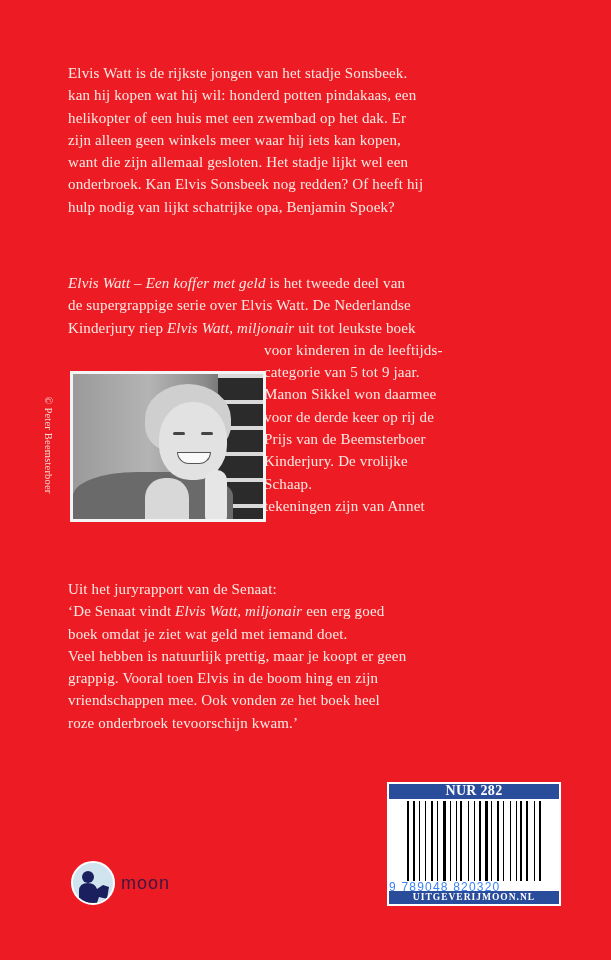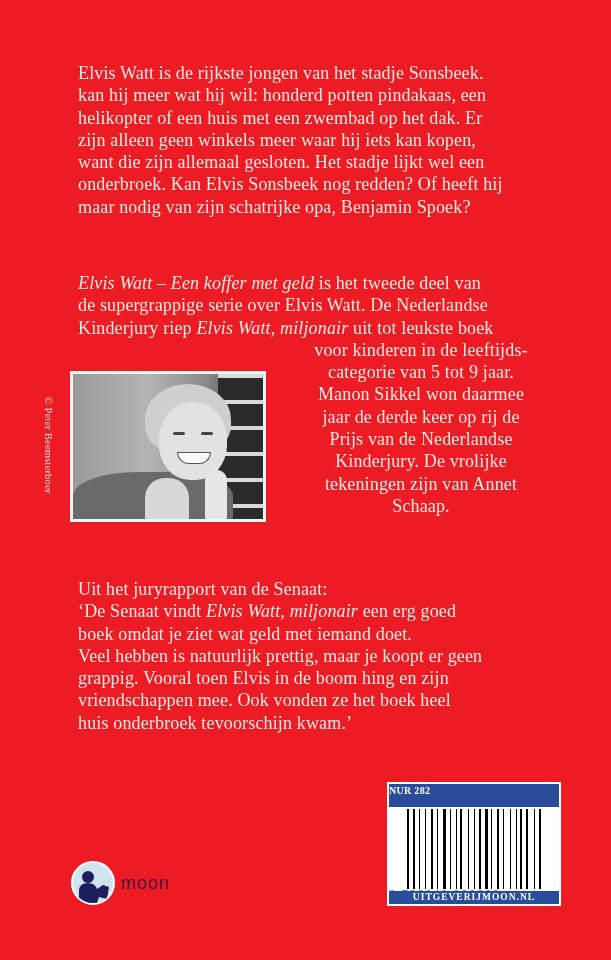--- a/index.html
+++ b/index.html
@@ -6,28 +6,28 @@
     body {
       width: 611px; height: 960px;
       background: #ed1c24;
       position: relative;
       overflow: hidden;
       font-family: "Liberation Serif", "DejaVu Serif", serif;
       color: #fbe9e4;
     }
     .text-block {
       position: absolute;
-      left: 78px;
+      left: 68px;
       width: 490px;
-      font-size: 18px;
+      font-size: 15px;
       line-height: 22.3px;
       letter-spacing: 0.15px;
     }
     .line { display: block; white-space: nowrap; }
-    .line.indent { padding-left: 196px; text-align: center; }
+    .line.indent { padding-left: 196px; }
     .it { font-style: italic; text-align: center; }
     #para1 { top: 62px; }
     #para2 { top: 272px; }
     #para3 { top: 578px; }
 
     .photo-frame {
       position: absolute;
       left: 70px; top: 371px;
       width: 196px; height: 151px;
       background: #f4f4f4;
@@ -86,22 +86,22 @@
 
     .barcode-box {
       position: absolute;
       left: 389px; top: 784px;
       width: 170px; height: 120px;
       background: #ffffff;
       outline: 2px solid #ffffff;
     }
     .nur-bar {
       background: #2a4d9b; color: #ffffff;
-      font-size: 10px; font-weight: bold;
-      text-align: left; height: 23px; line-height: 13px;
+      font-size: 14px; font-weight: bold;
+      text-align: center; height: 15px; line-height: 13px;
       letter-spacing: 0.3px;
     }
     .bars {
       height: 80px; margin: 2px 18px 0 18px;
       display: flex; align-items: stretch; justify-content: space-between;
     }
     .bars span { display: block; background: #000; }
     .isbn {
       font-family: "Liberation Sans", "DejaVu Sans", sans-serif;
       font-size: 12px; color: #3b82f6;
@@ -133,44 +133,44 @@
       line-height: 1;
     }
   </style>
 </head>
 <body>
 
 <div>
 
   <div class="text-block" id="para1">
     <span class="line">Elvis Watt is de rijkste jongen van het stadje Sonsbeek.</span>
-    <span class="line">kan hij meer wat hij wil: honderd potten pindakaas, een</span>
+    <span class="line">kan hij kopen wat hij wil: honderd potten pindakaas, een</span>
     <span class="line">helikopter of een huis met een zwembad op het dak. Er</span>
     <span class="line">zijn alleen geen winkels meer waar hij iets kan kopen,</span>
     <span class="line">want die zijn allemaal gesloten. Het stadje lijkt wel een</span>
     <span class="line">onderbroek. Kan Elvis Sonsbeek nog redden? Of heeft hij</span>
-    <span class="line">maar nodig van zijn schatrijke opa, Benjamin Spoek?</span>
+    <span class="line">hulp nodig van lijkt schatrijke opa, Benjamin Spoek?</span>
   </div>
 
   <div class="text-block" id="para2">
     <span class="line">
       <span class="it">Elvis Watt – Een koffer met geld</span><span> is het tweede deel van</span>
     </span>
     <span class="line">de supergrappige serie over Elvis Watt. De Nederlandse</span>
     <span class="line">
       <span>Kinderjury riep </span><span class="it">Elvis Watt, miljonair</span><span> uit tot leukste boek</span>
     </span>
     <span class="line indent">voor kinderen in de leeftijds-</span>
     <span class="line indent">categorie van 5 tot 9 jaar.</span>
     <span class="line indent">Manon Sikkel won daarmee</span>
-    <span class="line indent">jaar de derde keer op rij de</span>
-    <span class="line indent">Prijs van de Nederlandse</span>
+    <span class="line indent">voor de derde keer op rij de</span>
+    <span class="line indent">Prijs van de Beemsterboer</span>
     <span class="line indent">Kinderjury. De vrolijke</span>
+    <span class="line indent">Schaap.</span>
     <span class="line indent">tekeningen zijn van Annet</span>
-    <span class="line indent">Schaap.</span>
   </div>
 
   <div class="photo-frame" title="Portrait photo of author Manon Sikkel">
     <div class="photo">
       <div class="stairs"></div>
       <div class="body"></div>
       <div class="neck"></div>
       <div class="hair"></div>
       <div class="face"></div>
       <div class="eye l"></div>
@@ -184,21 +184,21 @@
 
   <div class="text-block" id="para3">
     <span class="line">Uit het juryrapport van de Senaat:</span>
     <span class="line">
       <span>‘De Senaat vindt </span><span class="it">Elvis Watt, miljonair</span><span> een erg goed</span>
     </span>
     <span class="line">boek omdat je ziet wat geld met iemand doet.</span>
     <span class="line">Veel hebben is natuurlijk prettig, maar je koopt er geen</span>
     <span class="line">grappig. Vooral toen Elvis in de boom hing en zijn</span>
     <span class="line">vriendschappen mee. Ook vonden ze het boek heel</span>
-    <span class="line">huis onderbroek tevoorschijn kwam.’</span>
+    <span class="line">roze onderbroek tevoorschijn kwam.’</span>
   </div>
 
   <div class="barcode-box">
     <div class="nur-bar">NUR 282</div>
     <div class="bars" id="bars">
         <span style="width: 2px;"></span>
         <span style="width: 1px; background: transparent;"></span>
         <span style="width: 2px;"></span>
         <span style="width: 1px; background: transparent;"></span>
         <span style="width: 1px;"></span>

